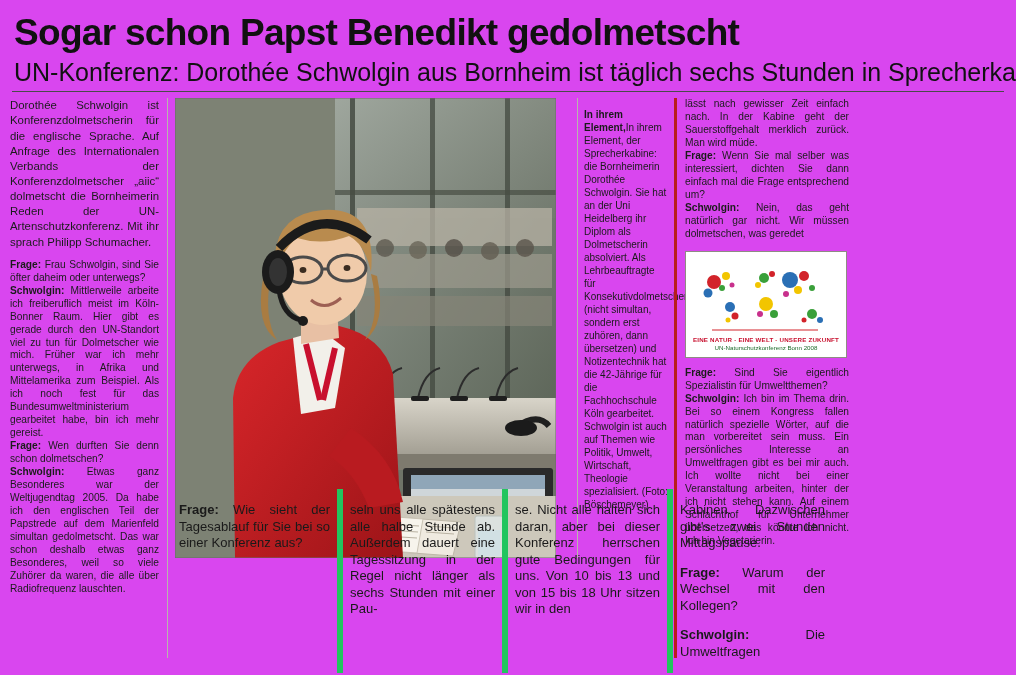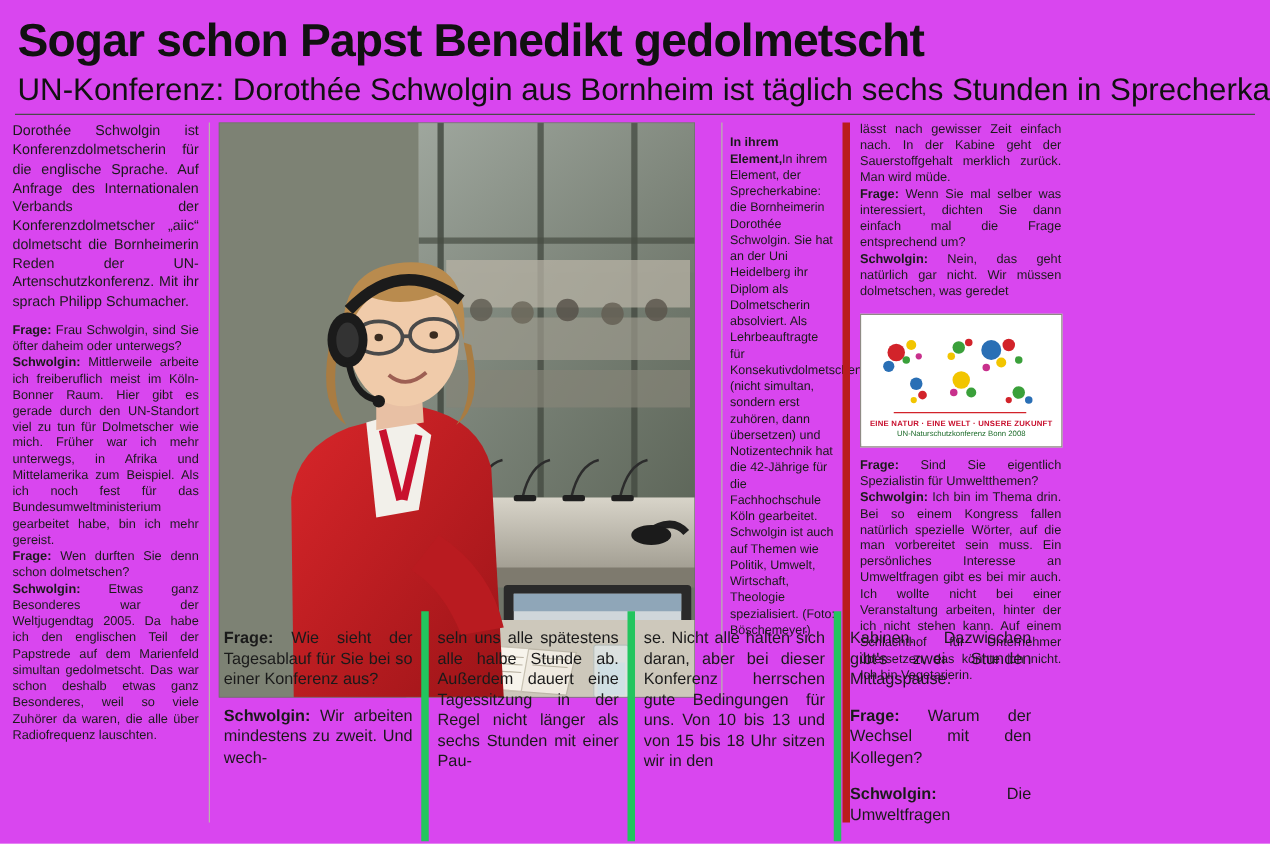--- a/index.html
+++ b/index.html
@@ -114,21 +114,21 @@
     font-size: 10px;
     line-height: 1.3;
     text-align: left;
     height: 460px;
   }
 
   
   .col-right {
     width: 175px;
     padding-left: 8px;
-    border-left: 6px solid #b91c1c;
+    border-left: 3px solid #b91c1c;
     height: 560px;
   }
 
   
   .logo-box {
     width: 160px;
     height: 105px;
     border: 1px solid #8f8b84;
     background: #ffffff;
     margin: 10px 0 9px 0;
@@ -363,21 +363,20 @@
       </div>
 
       <p><span class="q">Frage:</span><span> Sind Sie eigentlich Spezialistin für Umweltthemen?</span></p>
       <p><span class="a">Schwolgin:</span><span> Ich bin im Thema drin. Bei so einem Kongress fallen natürlich spezielle Wörter, auf die man vorbereitet sein muss. Ein persönliches Interesse an Umweltfragen gibt es bei mir auch. Ich wollte nicht bei einer Veranstaltung arbeiten, hinter der ich nicht stehen kann. Auf einem Schlachthof für Unternehmer übersetzen, das könnte ich nicht. Ich bin Vegetarierin.</span></p>
     </div>
   </div>
 
   <div class="bottom-strip">
     <div class="bstrip-col">
       <p><span class="q">Frage:</span><span> Wie sieht der Tagesablauf für Sie bei so einer Konferenz aus?</span></p>
-      <p><span class="a">Schwolgin:</span><span> Wir arbeiten mindestens zu zweit. Und wech-</span></p>
     </div>
     <div class="bstrip-col">
       <p>seln uns alle spätestens alle halbe Stunde ab. Außerdem dauert eine Tagessitzung in der Regel nicht länger als sechs Stunden mit einer Pau-</p>
     </div>
     <div class="bstrip-col">
       <p>se. Nicht alle halten sich daran, aber bei dieser Konferenz herrschen gute Bedingungen für uns. Von 10 bis 13 und von 15 bis 18 Uhr sitzen wir in den</p>
     </div>
     <div class="bstrip-col">
       <p>Kabinen. Dazwischen gibt's zwei Stunden Mittagspause.</p>
       <p><span class="q">Frage:</span><span> Warum der Wechsel mit den Kollegen?</span></p>

